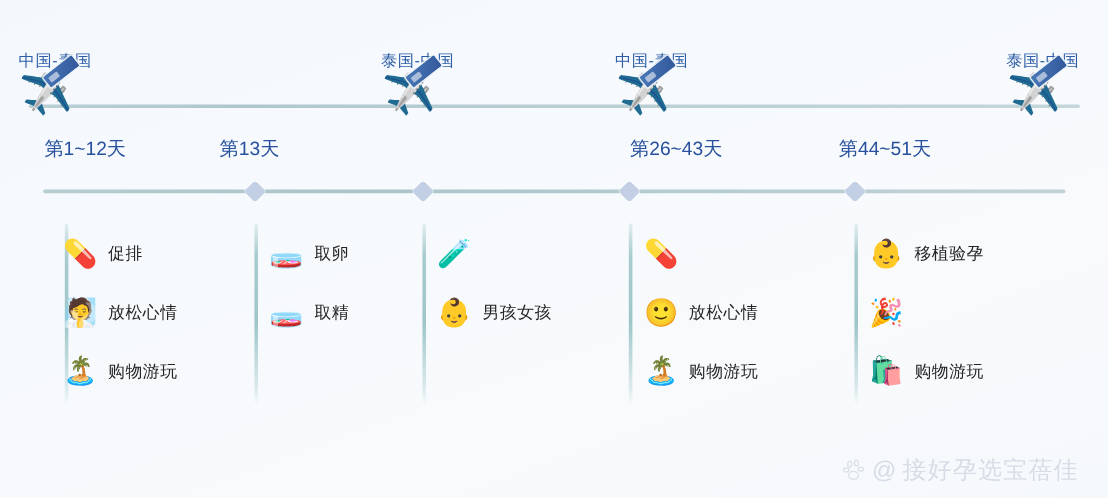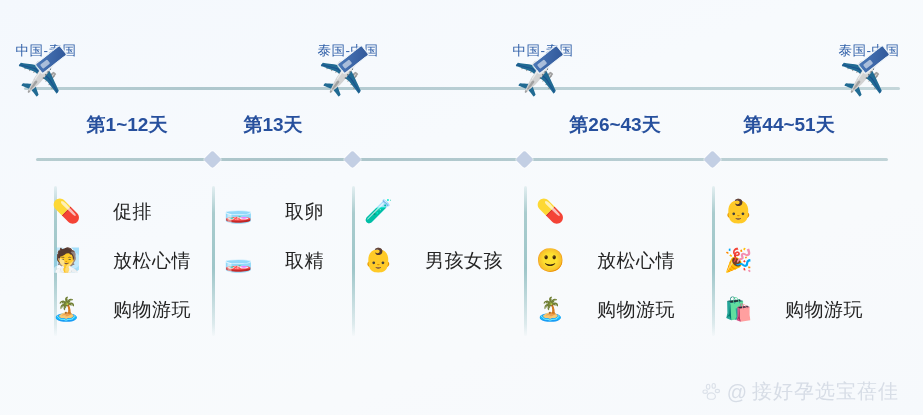--- a/index.html
+++ b/index.html
@@ -92,26 +92,25 @@
   .day-labels {
     position: absolute;
     left: 0;
     top: 108px;
     width: 923px;
     height: 34px;
   }
   .day-label {
     position: absolute;
     top: 0;
-    text-align: center;
-    font-size: 19px;
+    font-size: 16px;
     color: #27509d;
     line-height: 34px;
     white-space: nowrap;
-    font-weight: 700;
+    font-weight: 400;
   }
 
   
   .rail {
     position: absolute;
     left: 36px;
     top: 158px;
     width: 852px;
     height: 3px;
     background: linear-gradient(90deg,
@@ -168,26 +167,25 @@
     height: 49px;
   }
   .item-icon {
     width: 34px;
     min-width: 34px;
     text-align: center;
     font-size: 23px;
     line-height: 1;
   }
   .item-label {
-    font-size: 19px;
+    font-size: 14px;
     color: #242424;
     letter-spacing: 0.5px;
     white-space: nowrap;
     padding-left: 6px;
-    margin-left: 23px;
   }
 
   
   .watermark {
     position: absolute;
     right: 24px;
     bottom: 10px;
     display: flex;
     align-items: center;
     gap: 4px;
@@ -317,20 +315,21 @@
             <span class="item-icon">🏝️</span>
             <span class="item-label">购物游玩</span>
           </div>
         </div>
       </div>
       <div class="col-divider" style="left: 712px;"></div>
       <div class="col" style="left: 722px; width: 176px;">
         <div class="items">
           <div class="item">
             <span class="item-icon">👶</span>
+            <span class="item-label">移植验孕</span>
           </div>
           <div class="item">
             <span class="item-icon">🎉</span>
           </div>
           <div class="item">
             <span class="item-icon">🛍️</span>
             <span class="item-label">购物游玩</span>
           </div>
         </div>
       </div>

